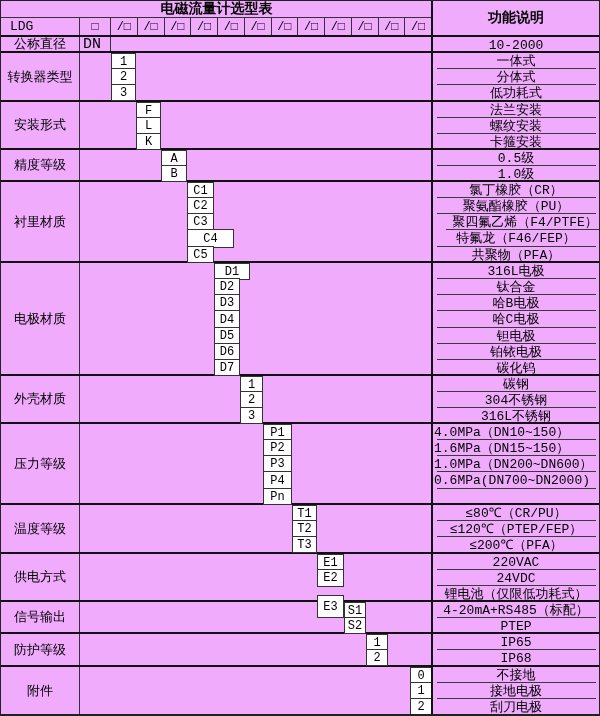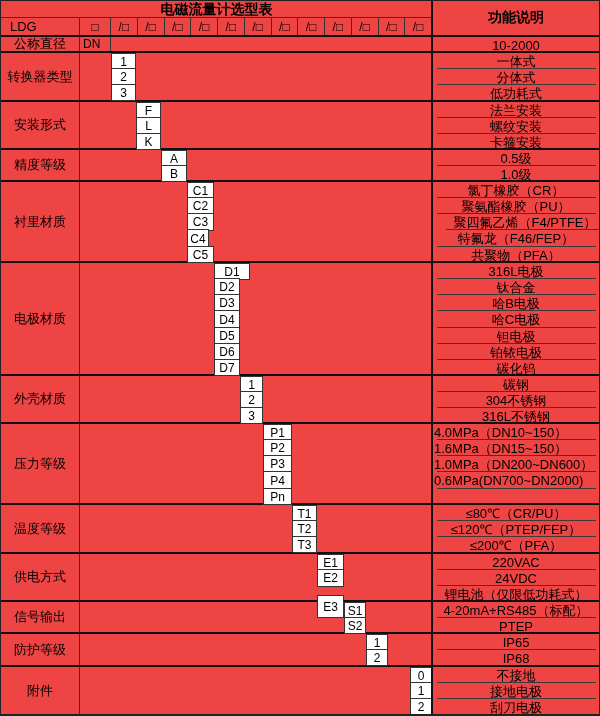--- a/index.html
+++ b/index.html
@@ -1,21 +1,21 @@
 <!DOCTYPE html>
 <html><head>
 <meta charset="utf-8">
 <style>
   * { margin:0; padding:0; box-sizing:border-box; }
   html,body { background:#ffffff; }
   #sheet{
     position:relative; width:600px; height:716px;
     border:1px solid #222; border-bottom-width:2px;
-    background:#ef4444; color:#000; overflow:hidden;
-    font-family:Liberation Sans, sans-serif;
+    background:#f0abfc; color:#000; overflow:hidden;
+    font-family:Liberation Mono, monospace;
   }
   .title-cell{
     position:absolute; left:0; top:0; width:431px; height:17px;
     border-bottom:1px solid #333;
     display:flex; align-items:center; justify-content:center;
     font-size:14px; font-weight:600; line-height:1;
   }
   .func-header{
     position:absolute; left:432px; top:0; width:166px; height:34px;
     display:flex; align-items:center; justify-content:center;
@@ -40,21 +40,21 @@
     font-size:13px; text-align:center;
   }
   .codebox{
     position:absolute; border:1px solid #333; background:#fff;
     display:flex; align-items:center; justify-content:center;
     font-size:12px; line-height:1; z-index:2;
   }
   .dncell{
     position:absolute; left:79px; width:31px; top:0; bottom:0;
     border-right:1px solid #333;
-    display:flex; align-items:center; padding-left:3px; font-size:12px;
+    display:flex; align-items:center; padding-left:3px; font-size:15px;
   }
   .desc{
     position:absolute; left:432px; width:166px;
     display:flex; align-items:center; justify-content:center;
     font-size:13px; line-height:1; white-space:nowrap;
   }
   .desc.left{ justify-content:flex-start; padding-left:1px; }
   .desc.sep::after{
     content:""; position:absolute; left:4px; right:3px; bottom:0;
     height:1px; background:#3a3a3a;
@@ -118,21 +118,21 @@
         <div class="desc" style="top: 16px; height: 16px;">1.0级</div>
       </div>
       <div class="section thick" style="top: 145px; height: 81px;">
         <div class="sec-label">衬里材质</div>
         <div class="codebox" style="left: 186px; width: 27px; top: 0px; height: 17px;">C1</div>
         <div class="desc sep" style="top: 0px; height: 16px;">氯丁橡胶（CR）</div>
         <div class="codebox" style="left: 186px; width: 27px; top: 15px; height: 18px;">C2</div>
         <div class="desc sep" style="top: 16px; height: 16px;">聚氨酯橡胶（PU）</div>
         <div class="codebox" style="left: 186px; width: 27px; top: 31px; height: 18px;">C3</div>
         <div class="desc sep" style="top: 32px; height: 16px; margin-left: 9px;">聚四氟乙烯（F4/PTFE）</div>
-        <div class="codebox" style="left: 186px; width: 22px; top: 47px; height: 19px;">C4</div>
+        <div class="codebox" style="left: 186px; width: 47px; top: 47px; height: 19px;">C4</div>
         <div class="desc sep" style="top: 48px; height: 17px;">特氟龙（F46/FEP）</div>
         <div class="codebox" style="left: 186px; width: 27px; top: 64px; height: 17px;">C5</div>
         <div class="desc" style="top: 65px; height: 16px;">共聚物（PFA）</div>
       </div>
       <div class="section thick" style="top: 226px; height: 113px;">
         <div class="sec-label">电极材质</div>
         <div class="codebox" style="left: 213px; width: 36px; top: 0px; height: 17px;">D1</div>
         <div class="desc sep" style="top: 0px; height: 16px; border-radius: 6px;">316L电极</div>
         <div class="codebox" style="left: 213px; width: 26px; top: 15px; height: 18px;">D2</div>
         <div class="desc sep" style="top: 16px; height: 16px;">钛合金</div>

